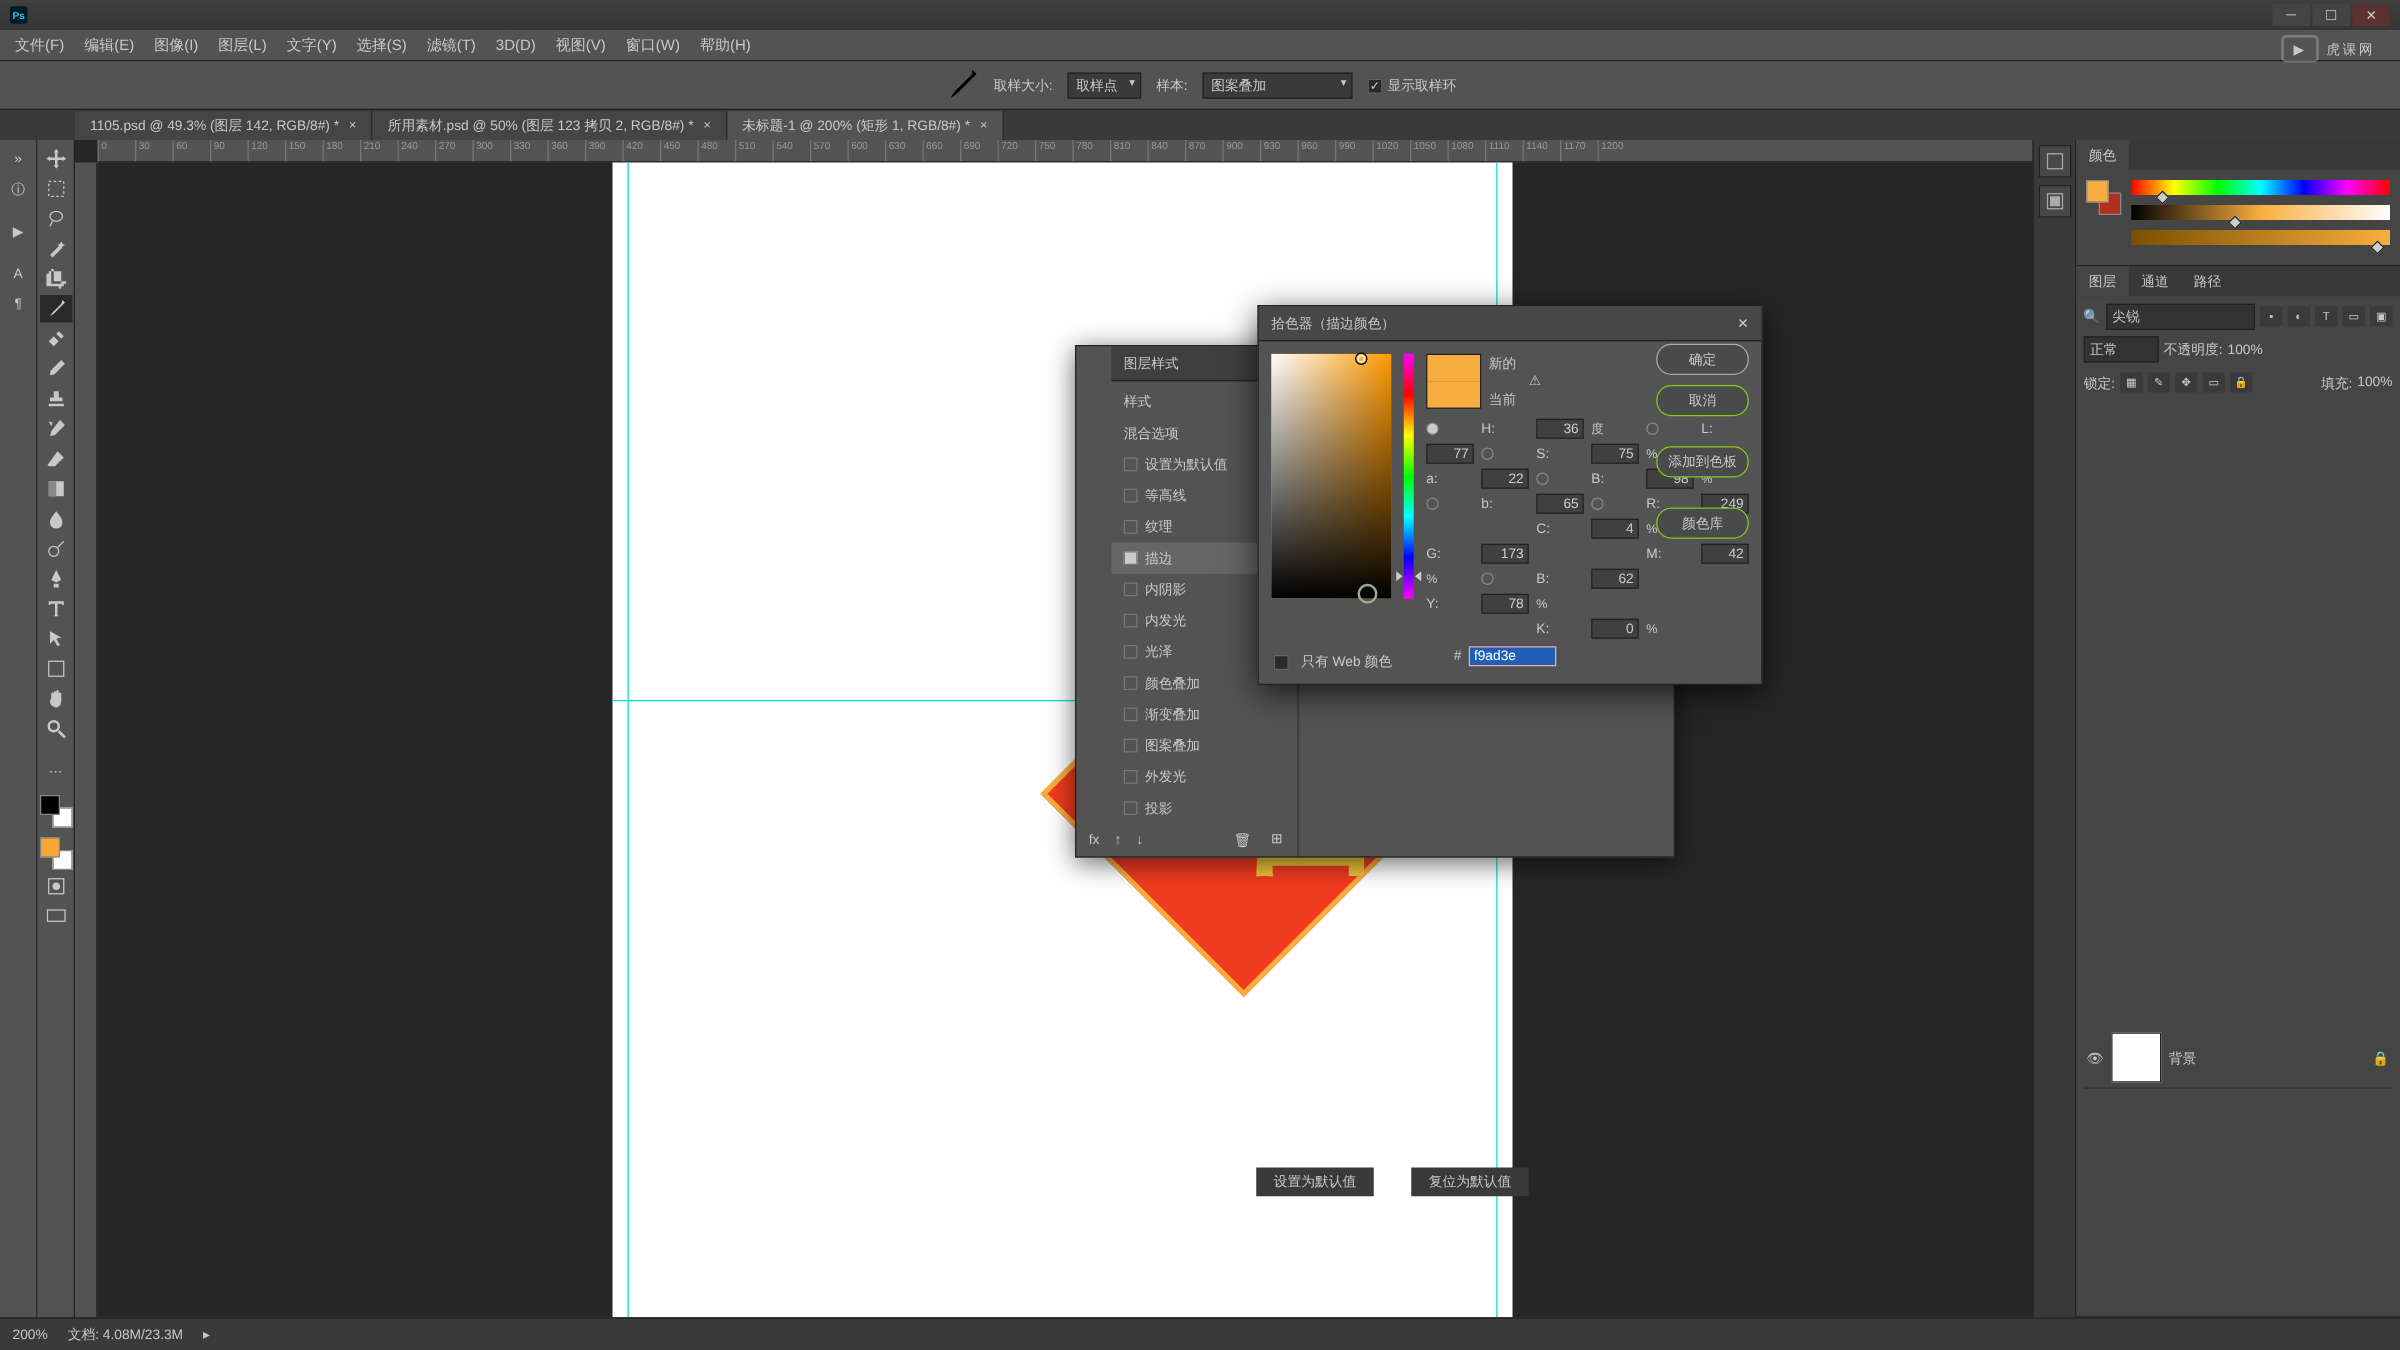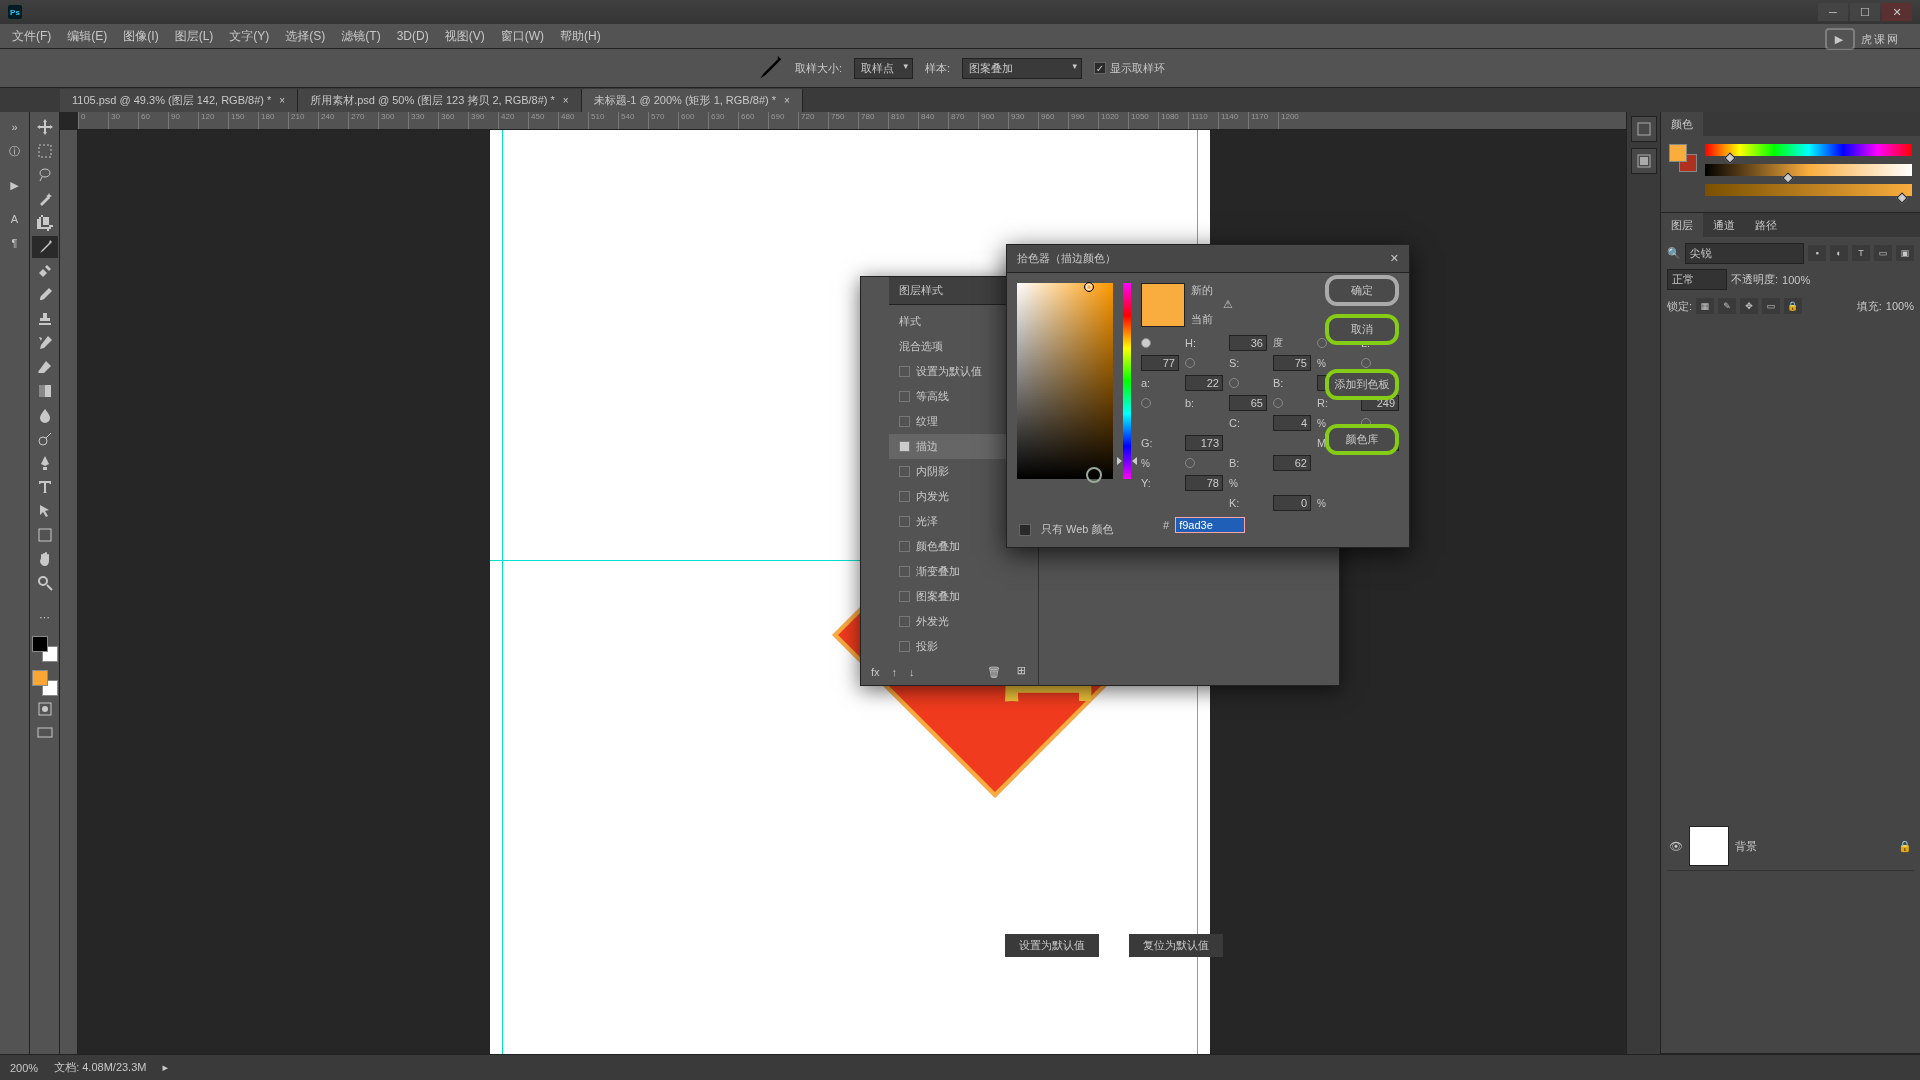--- a/index.html
+++ b/index.html
@@ -122,21 +122,21 @@
 .cp-labels{display:flex;flex-direction:column;justify-content:space-between;height:44px;font-size:10px;}
 .cp-warn{width:14px;height:14px;margin-left:4px;}
 .cp-grid{display:grid;grid-template-columns:auto 38px auto auto 38px auto;gap:4px 6px;align-items:center;margin-top:8px;}
 .cp-grid .r{width:10px;height:10px;border:1px solid #888;border-radius:50%;}
 .cp-grid .r.on{background:#ccc;}
 .cp-grid input{width:38px;background:#404040;border:1px solid #222;padding:1px 3px;color:#ccc;text-align:right;}
 .cp-grid .u{font-size:10px;}
 .cp-hex-row{display:flex;align-items:center;gap:6px;margin-top:6px;margin-left:22px;}
 .cp-hex-row input{width:70px;background:#1f5fb8;border:1px solid #fca5a5;padding:1px 3px;color:#fff;}
 .cp-buttons{position:absolute;right:10px;top:30px;display:flex;flex-direction:column;gap:8px;}
-.cp-btn{padding:4px 0;width:74px;background:#4a4a4a;border:4px solid #84cc16;border-radius:12px;text-align:center;cursor:pointer;}
+.cp-btn{padding:4px 0;width:74px;background:#4a4a4a;border:1px solid #84cc16;border-radius:12px;text-align:center;cursor:pointer;}
 .cp-btn.primary{border-color:#aaa;}
 .cp-webonly{position:absolute;left:12px;bottom:10px;display:flex;align-items:center;gap:6px;}
 
 
 .statusbar{position:absolute;bottom:0;left:0;right:0;height:26px;background:#3a3a3a;display:flex;align-items:center;padding:0 10px;gap:16px;border-top:1px solid #222;}
 
 
 .watermark{position:absolute;top:28px;right:20px;font-size:28px;color:rgba(255,255,255,.25);letter-spacing:2px;display:flex;align-items:center;gap:6px;}
 .watermark .play{width:30px;height:22px;border:2px solid rgba(255,255,255,.25);border-radius:4px;display:flex;align-items:center;justify-content:center;}
 </style>

